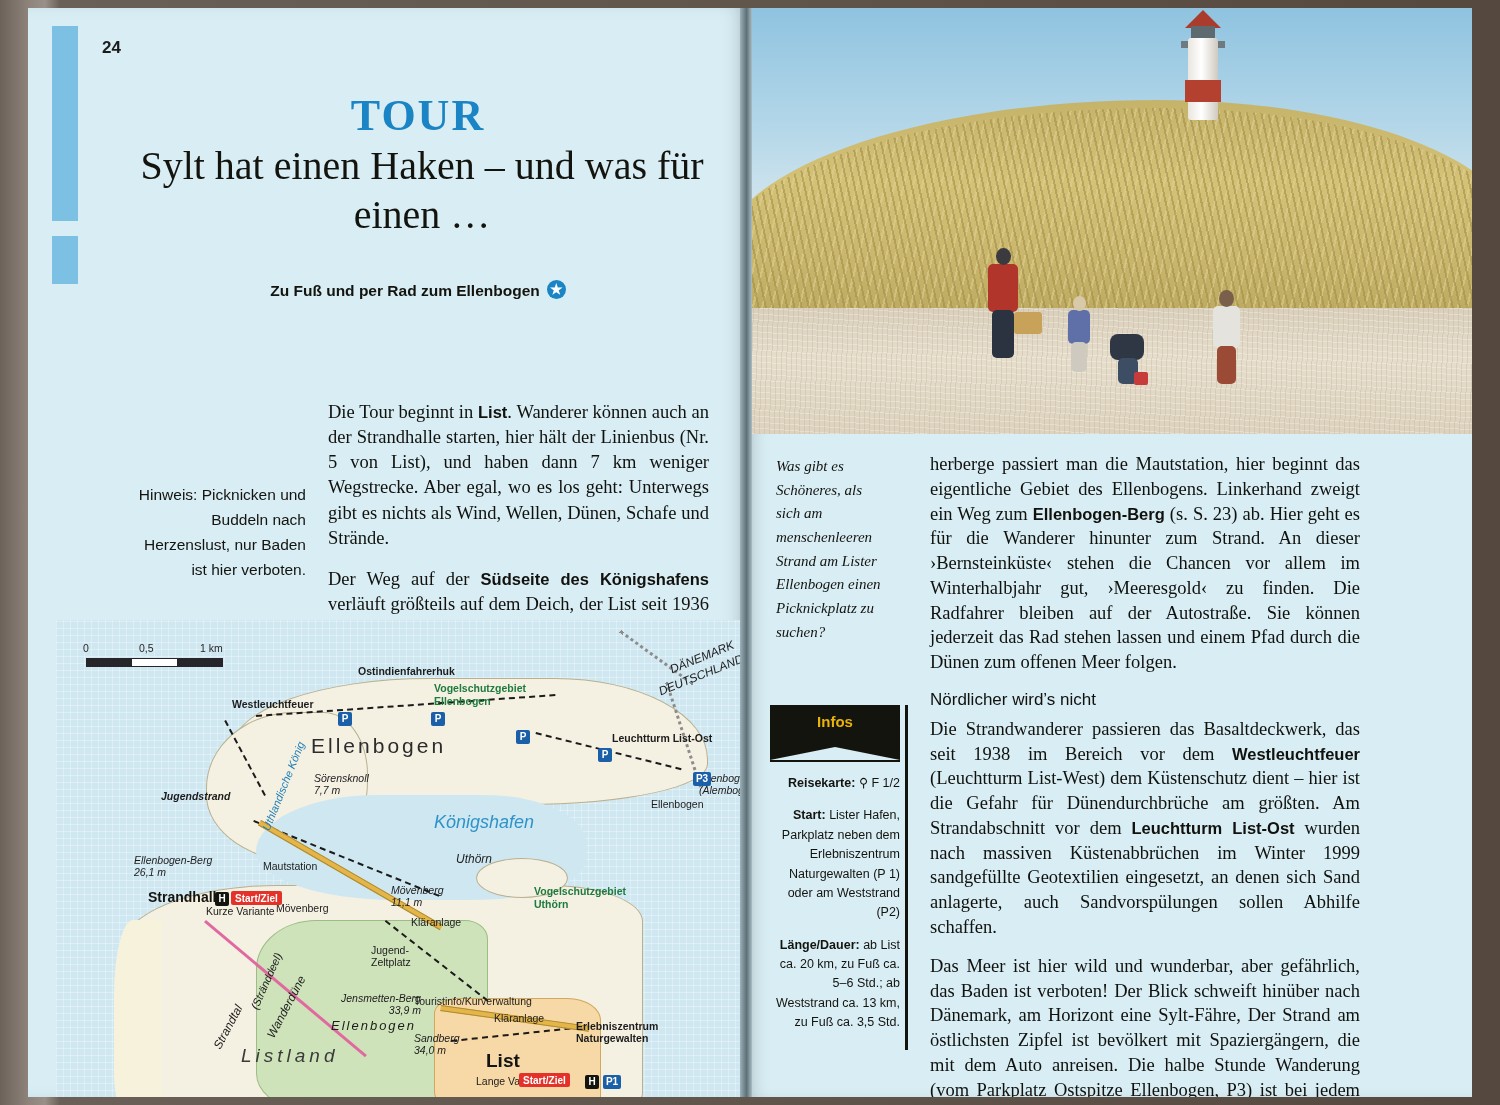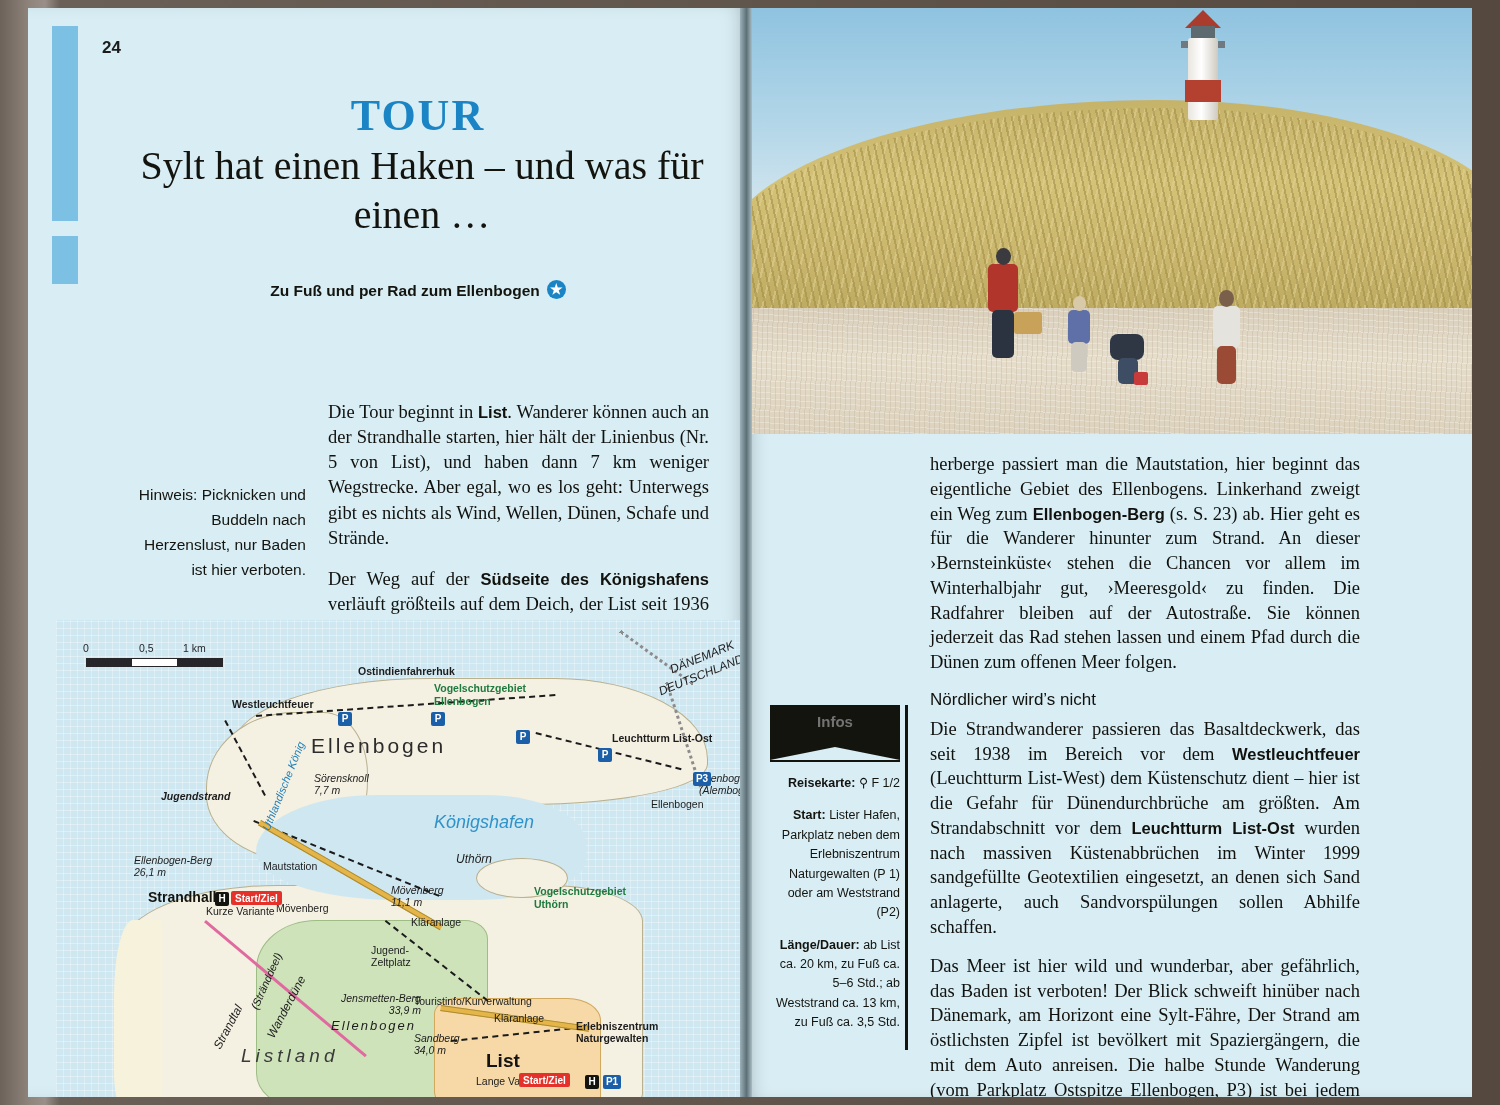--- a/index.html
+++ b/index.html
@@ -355,21 +355,21 @@
     left: 770px;
     top: 705px;
     width: 130px;
     background: #d8edf4;
   }
   .infobox-head {
     position: relative;
     width: 130px;
     height: 42px;
     background: #14140f;
-    color: #737373;
+    color: #eab308;
     font-family: "Liberation Sans", sans-serif;
     font-weight: bold;
     font-size: 15px;
     text-align: center;
     line-height: 34px;
   }
   .infobox-head:after {
     content: "";
     position: absolute;
     left: 0; bottom: -13px;
@@ -463,21 +463,21 @@
 
       <div class="greenpatch" style="left:200px; top:300px; width:230px; height:185px; border-radius:26% 10% 6% 18%;"></div>
       <div class="urban" style="left:378px; top:378px; width:165px; height:110px; border-radius:14% 20% 12% 16%;"></div>
 
       <div style="position:absolute;left:200px;top:175px;width:330px;height:105px;background:#cfe7f1;border-radius:48% 40% 45% 55% / 70% 60% 50% 60%;"></div>
       <div style="position:absolute;left:420px;top:238px;width:90px;height:38px;background:#f4f0e2;border:1px solid #b9b08e;border-radius:50%;"></div>
 
       <div class="scalebar"></div>
       <div class="scale-lbl" style="left:27px; top:22px;">0</div>
       <div class="scale-lbl" style="left:83px; top:22px;">0,5</div>
-      <div class="scale-lbl" style="left:127px; top:22px;">1 km</div>
+      <div class="scale-lbl" style="left:144px; top:22px;">1 km</div>
 
       <div class="dashline" style="left:200px; top:95px; width:300px; transform:rotate(-4deg);"></div>
       <div class="dashline" style="left:480px; top:112px; width:150px; transform:rotate(14deg);"></div>
       <div class="dashline" style="left:170px; top:100px; width:85px; transform:rotate(62deg);"></div>
       <div class="dashline" style="left:198px; top:200px; width:200px; transform:rotate(22deg);"></div>
       <div class="dashline" style="left:330px; top:300px; width:130px; transform:rotate(38deg);"></div>
       <div class="dashline" style="left:395px; top:420px; width:120px; transform:rotate(-6deg);"></div>
 
       <div class="roadline" style="left:205px; top:200px; width:210px; height:4px; transform:rotate(30deg);"></div>
       <div class="roadline" style="left:385px; top:385px; width:150px; height:4px; transform:rotate(8deg);"></div>
@@ -571,20 +571,21 @@
         <div class="p-body" style="left:8px; top:30px; width:20px; height:26px; background:#3d4d63;"></div>
         <div class="p-body" style="left:24px; top:44px; width:14px; height:13px; background:#c83b3b; border-radius:2px;"></div>
       </div>
       <div class="person" style="left:460px; top:282px; width:40px; height:96px;">
         <div class="p-body" style="left:5px; top:16px; width:27px; height:42px; background:#e4e3de;"></div>
         <div class="p-body" style="left:11px; top:0px; width:15px; height:17px; background:#7a5f4a; border-radius:50%;"></div>
         <div class="p-body" style="left:9px; top:56px; width:19px; height:38px; background:#9a4a35;"></div>
       </div>
     </div>
 
+    <div class="quote" style="left:28px; top:447px;">Was gibt es Schöneres, als sich am menschenleeren Strand am Lister Ellenbogen einen Picknickplatz zu suchen?</div>
 
     <div class="infobox" style="left:22px; top:697px;">
       <div class="infobox-head">Infos</div>
     </div>
     <div class="infobox-rule" style="left:22px; top:752px;"></div>
     <div class="infobox-body" style="left:22px; top:766px;">
       <p><b>Reisekarte:</b> <span>⚲</span> F 1/2</p>
       <p><b>Start:</b> Lister Hafen, Parkplatz neben dem Erlebniszentrum Naturgewalten (P 1) oder am Weststrand (P2)</p>
       <p><b>Länge/Dauer:</b> ab List ca. 20 km, zu Fuß ca. 5–6 Std.; ab Weststrand ca. 13 km, zu Fuß ca. 3,5 Std.</p>
     </div>

